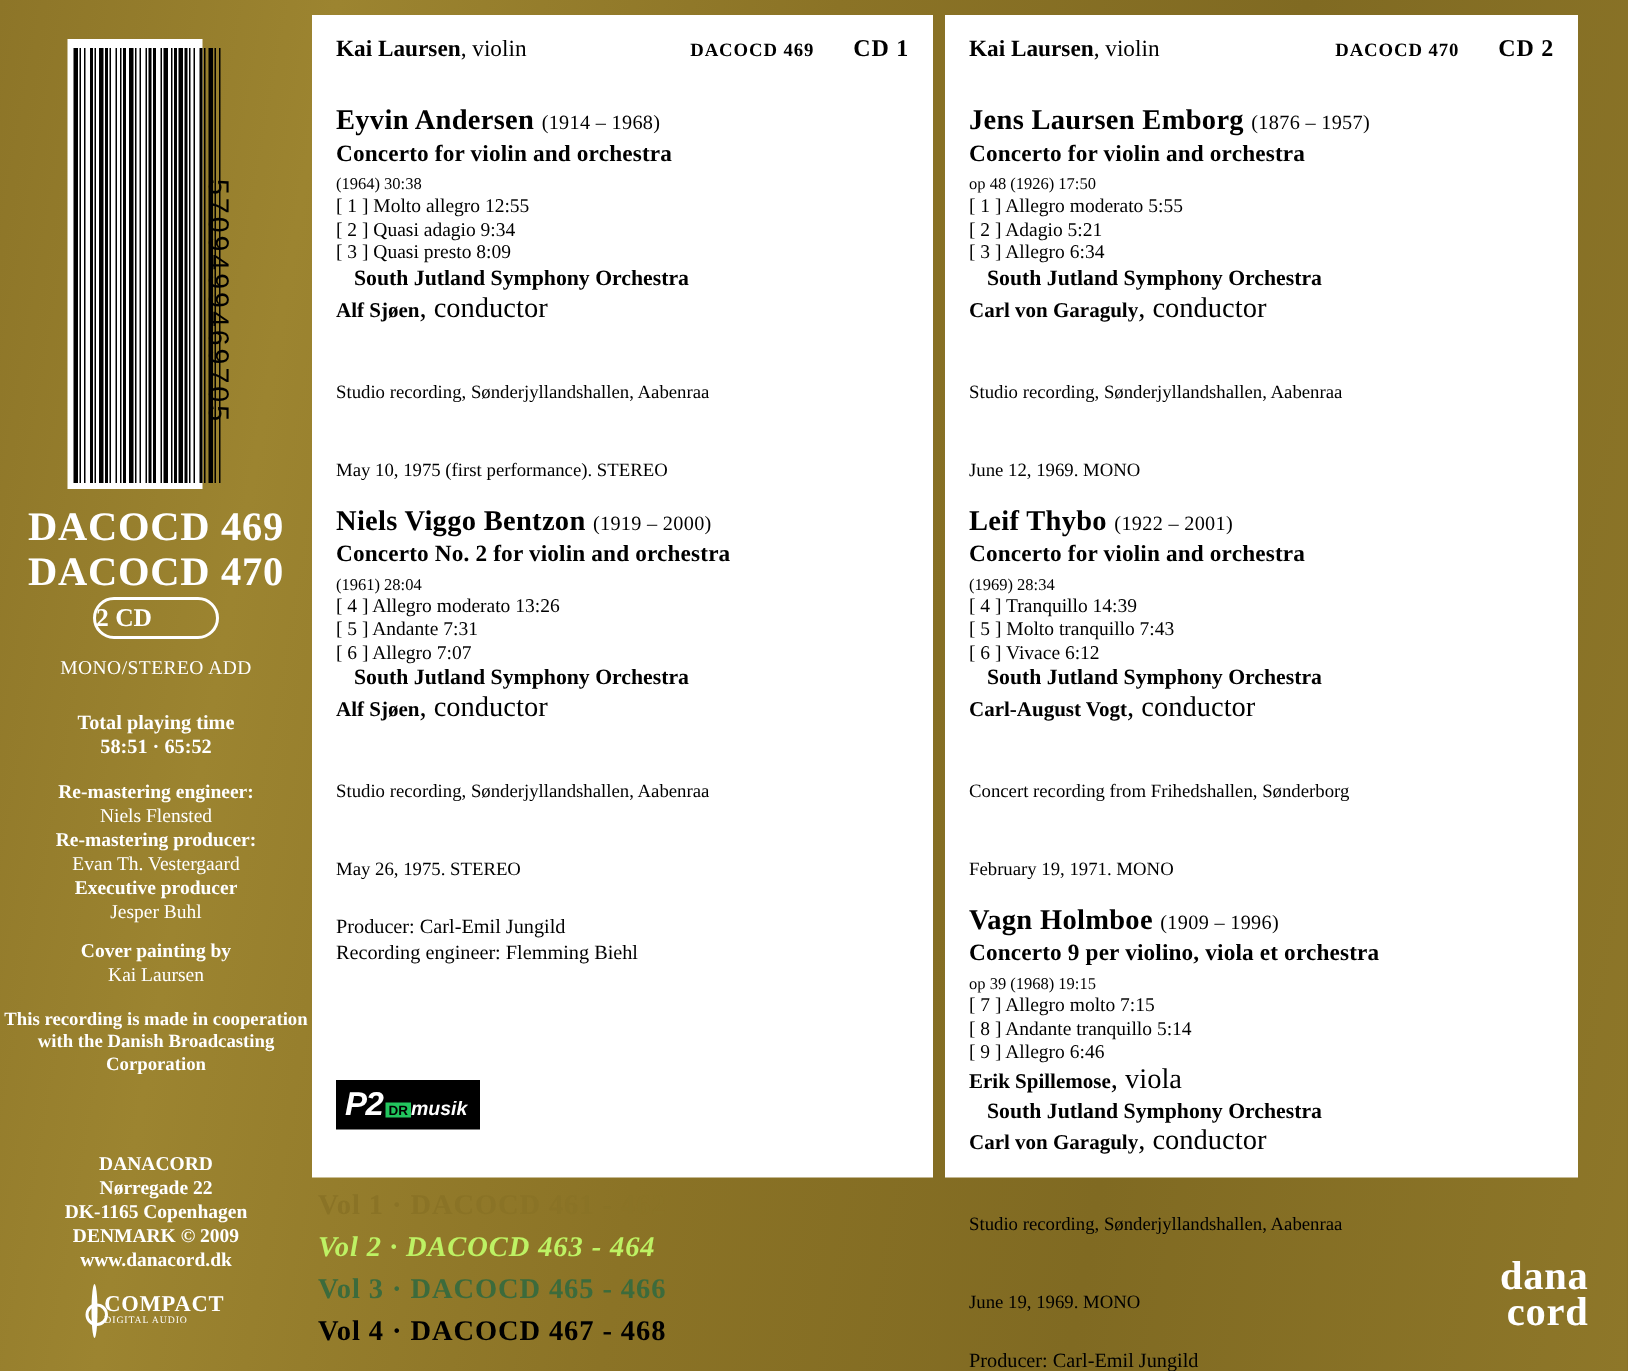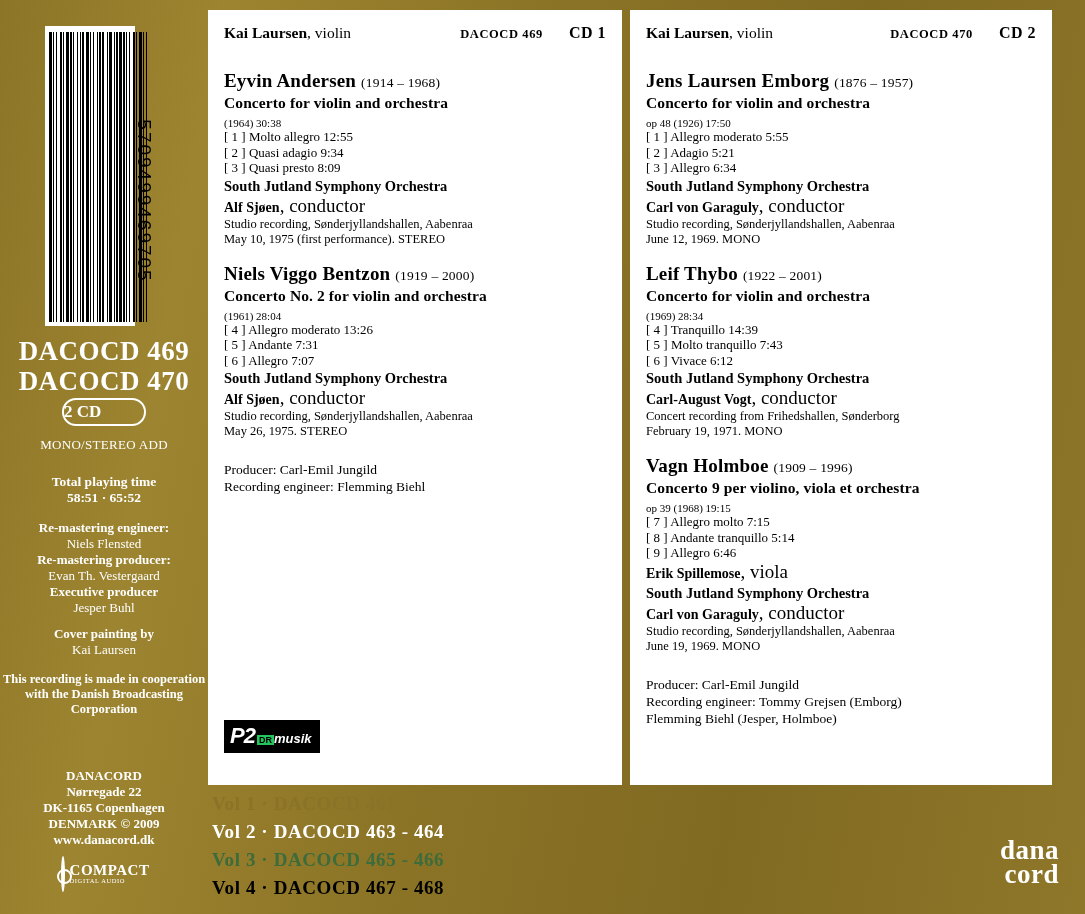--- a/index.html
+++ b/index.html
@@ -85,24 +85,24 @@
   .phead .cat { position:static; width:auto; font-size:12.5px; font-weight:bold; letter-spacing:.6px; margin-left:auto;}
   .phead .cdno { font-size:16px; font-weight:bold; margin-left:26px; letter-spacing:.5px;}
 
   .work { padding:0 16px; margin-top:16px; }
   .work.first { margin-top:28px; }
   .composer { font-size:19px; font-weight:bold; letter-spacing:.2px; }
   .composer .years { font-size:13.5px; font-weight:normal; }
   .worktitle { font-size:15.5px; font-weight:bold; margin-top:2px; letter-spacing:.1px;}
   .opline { font-size:11px; margin-top:5px;}
   .track { font-size:13px; line-height:15.5px; }
-  .perf-bold { font-size:14.5px; font-weight:bold; margin-top:2px;}
+  .perf-bold { font-size:14.5px; font-weight:bold; margin-top:2px;margin-left:12px;}
   .perf { font-size:14px; font-weight:bold; }
   .perf span.reg { font-weight:normal; font-size:19px;}
-  .note { font-size:12.5px; line-height:15px; }
+  .note { font-size:12.5px; line-height:15px;margin-top:37px; }
   .prodblock { padding:0 16px; margin-top:22px; font-size:13.5px; line-height:17px;}
 
   .p2logo {
     position:absolute; left:224px; top:720px;
     background:#000; color:#fff; padding:3px 8px 4px 6px;
     font-family:"Liberation Sans", sans-serif;
   }
   .p2logo .p2 { font-size:22px; font-weight:bold; font-style:italic; letter-spacing:-1px;}
   .p2logo .dr { font-size:9px; font-weight:bold; background:#22c55e;color:#000;padding:0 2px; margin-left:2px;}
   .p2logo .musik{ font-size:13px; font-style:italic; font-weight:bold;}
@@ -348,21 +348,21 @@
 
   <div class="prodblock">
     <div>Producer: Carl-Emil Jungild</div>
     <div>Recording engineer: Tommy Grejsen (Emborg)</div>
     <div>Flemming Biehl (Jesper, Holmboe)</div>
   </div>
 </div>
 
 <div class="vols">
   <div class="vol" id="vol0" style="color: rgb(138, 115, 38);">Vol 1 · DACOCD 461 - 462</div>
-  <div class="vol" id="vol1" style="color: #ffffff;">Vol 2 · DACOCD 463 - 464</div>
+  <div class="vol" id="vol1" style="color: #bef264; font-style: italic;">Vol 2 · DACOCD 463 - 464</div>
   <div class="vol" id="vol2" style="color: rgb(60, 107, 60);">Vol 3 · DACOCD 465 - 466</div>
   <div class="vol" id="vol3" style="color: #000000;">Vol 4 · DACOCD 467 - 468</div>
 </div>
 
 <div class="danacord">
   <div>dana</div>
   <div>cord</div>
 </div>
 
 </body></html>

